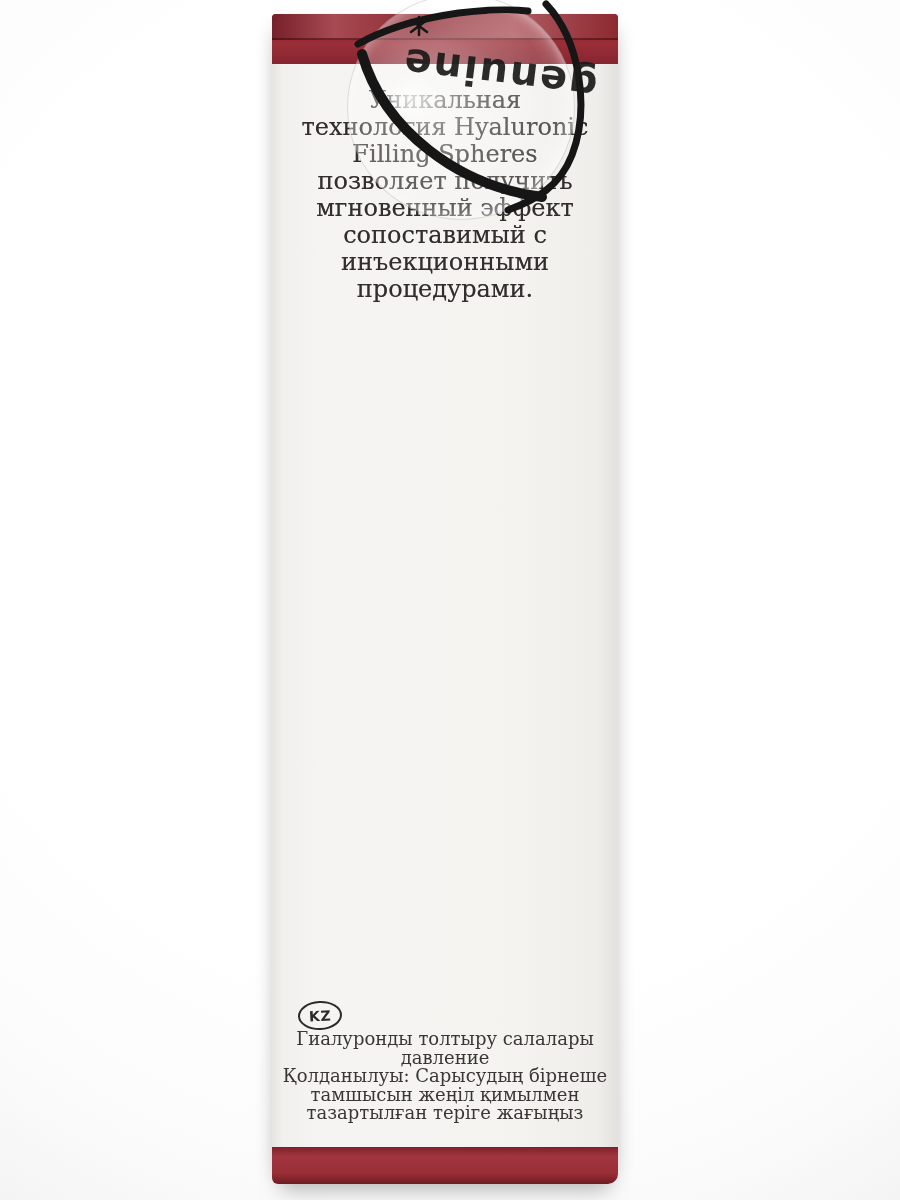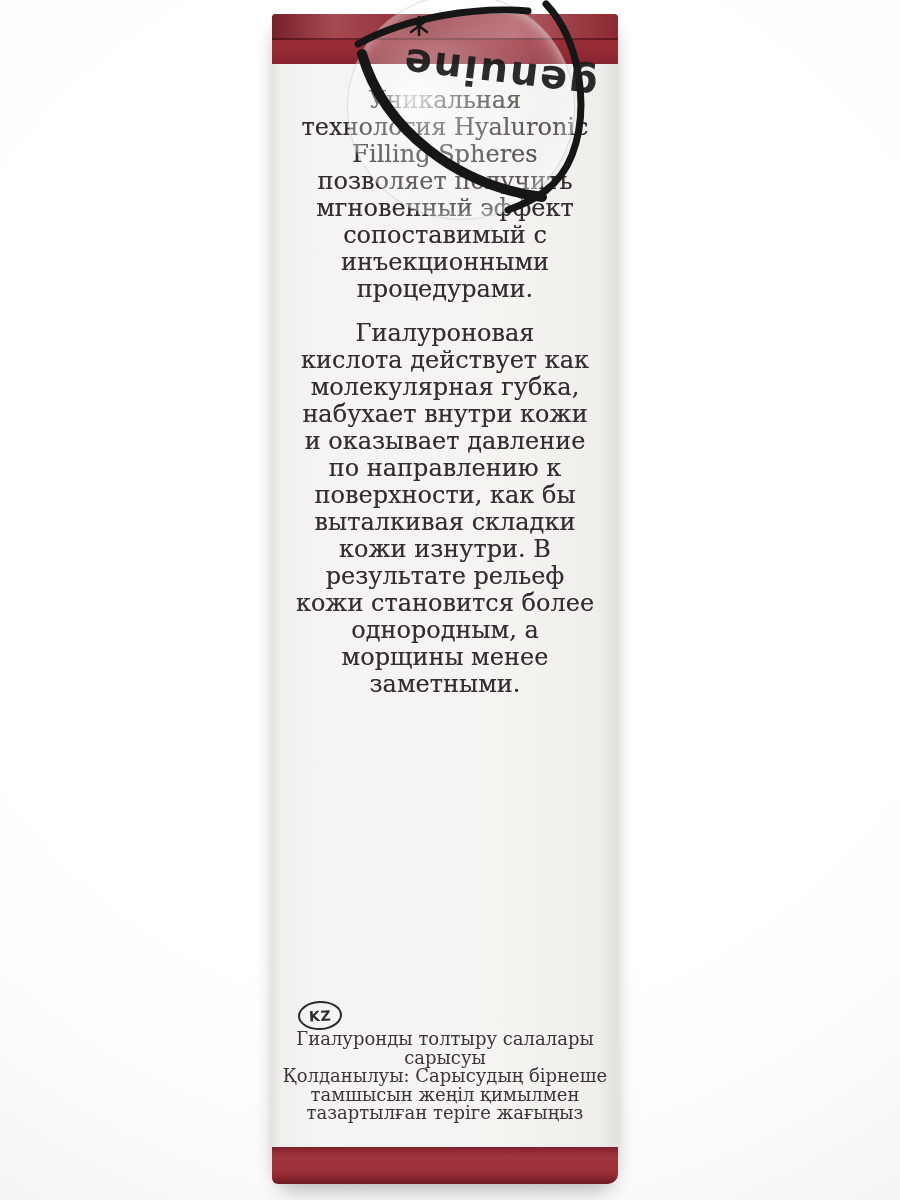--- a/index.html
+++ b/index.html
@@ -87,39 +87,25 @@
     <div class="face">
       <div class="text-area">
         <p class="para">Уникальная
 технология Hyaluronic
 Filling Spheres
 позволяет получить
 мгновенный эффект
 сопоставимый с
 инъекционными
 процедурами.</p>
-        <p class="para">Гиалуроновая
-кислота действует как
-молекулярная губка,
-набухает внутри кожи
-и оказывает давление
-по направлению к
-поверхности, как бы
-выталкивая складки
-кожи изнутри. В
-результате рельеф
-кожи становится более
-однородным, а
-морщины менее
-заметными.</p>
       </div>
 
       <div class="kz-badge">KZ</div>
       <div class="kz-text">Гиалуронды толтыру салалары
-сарысуы
+давление
 Қолданылуы: Сарысудың бірнеше
 тамшысын жеңіл қимылмен
 тазартылған теріге жағыңыз</div>
     </div>
 
     <div class="band-bottom"></div>
   </div>
 
   <div class="seal"></div>
 

